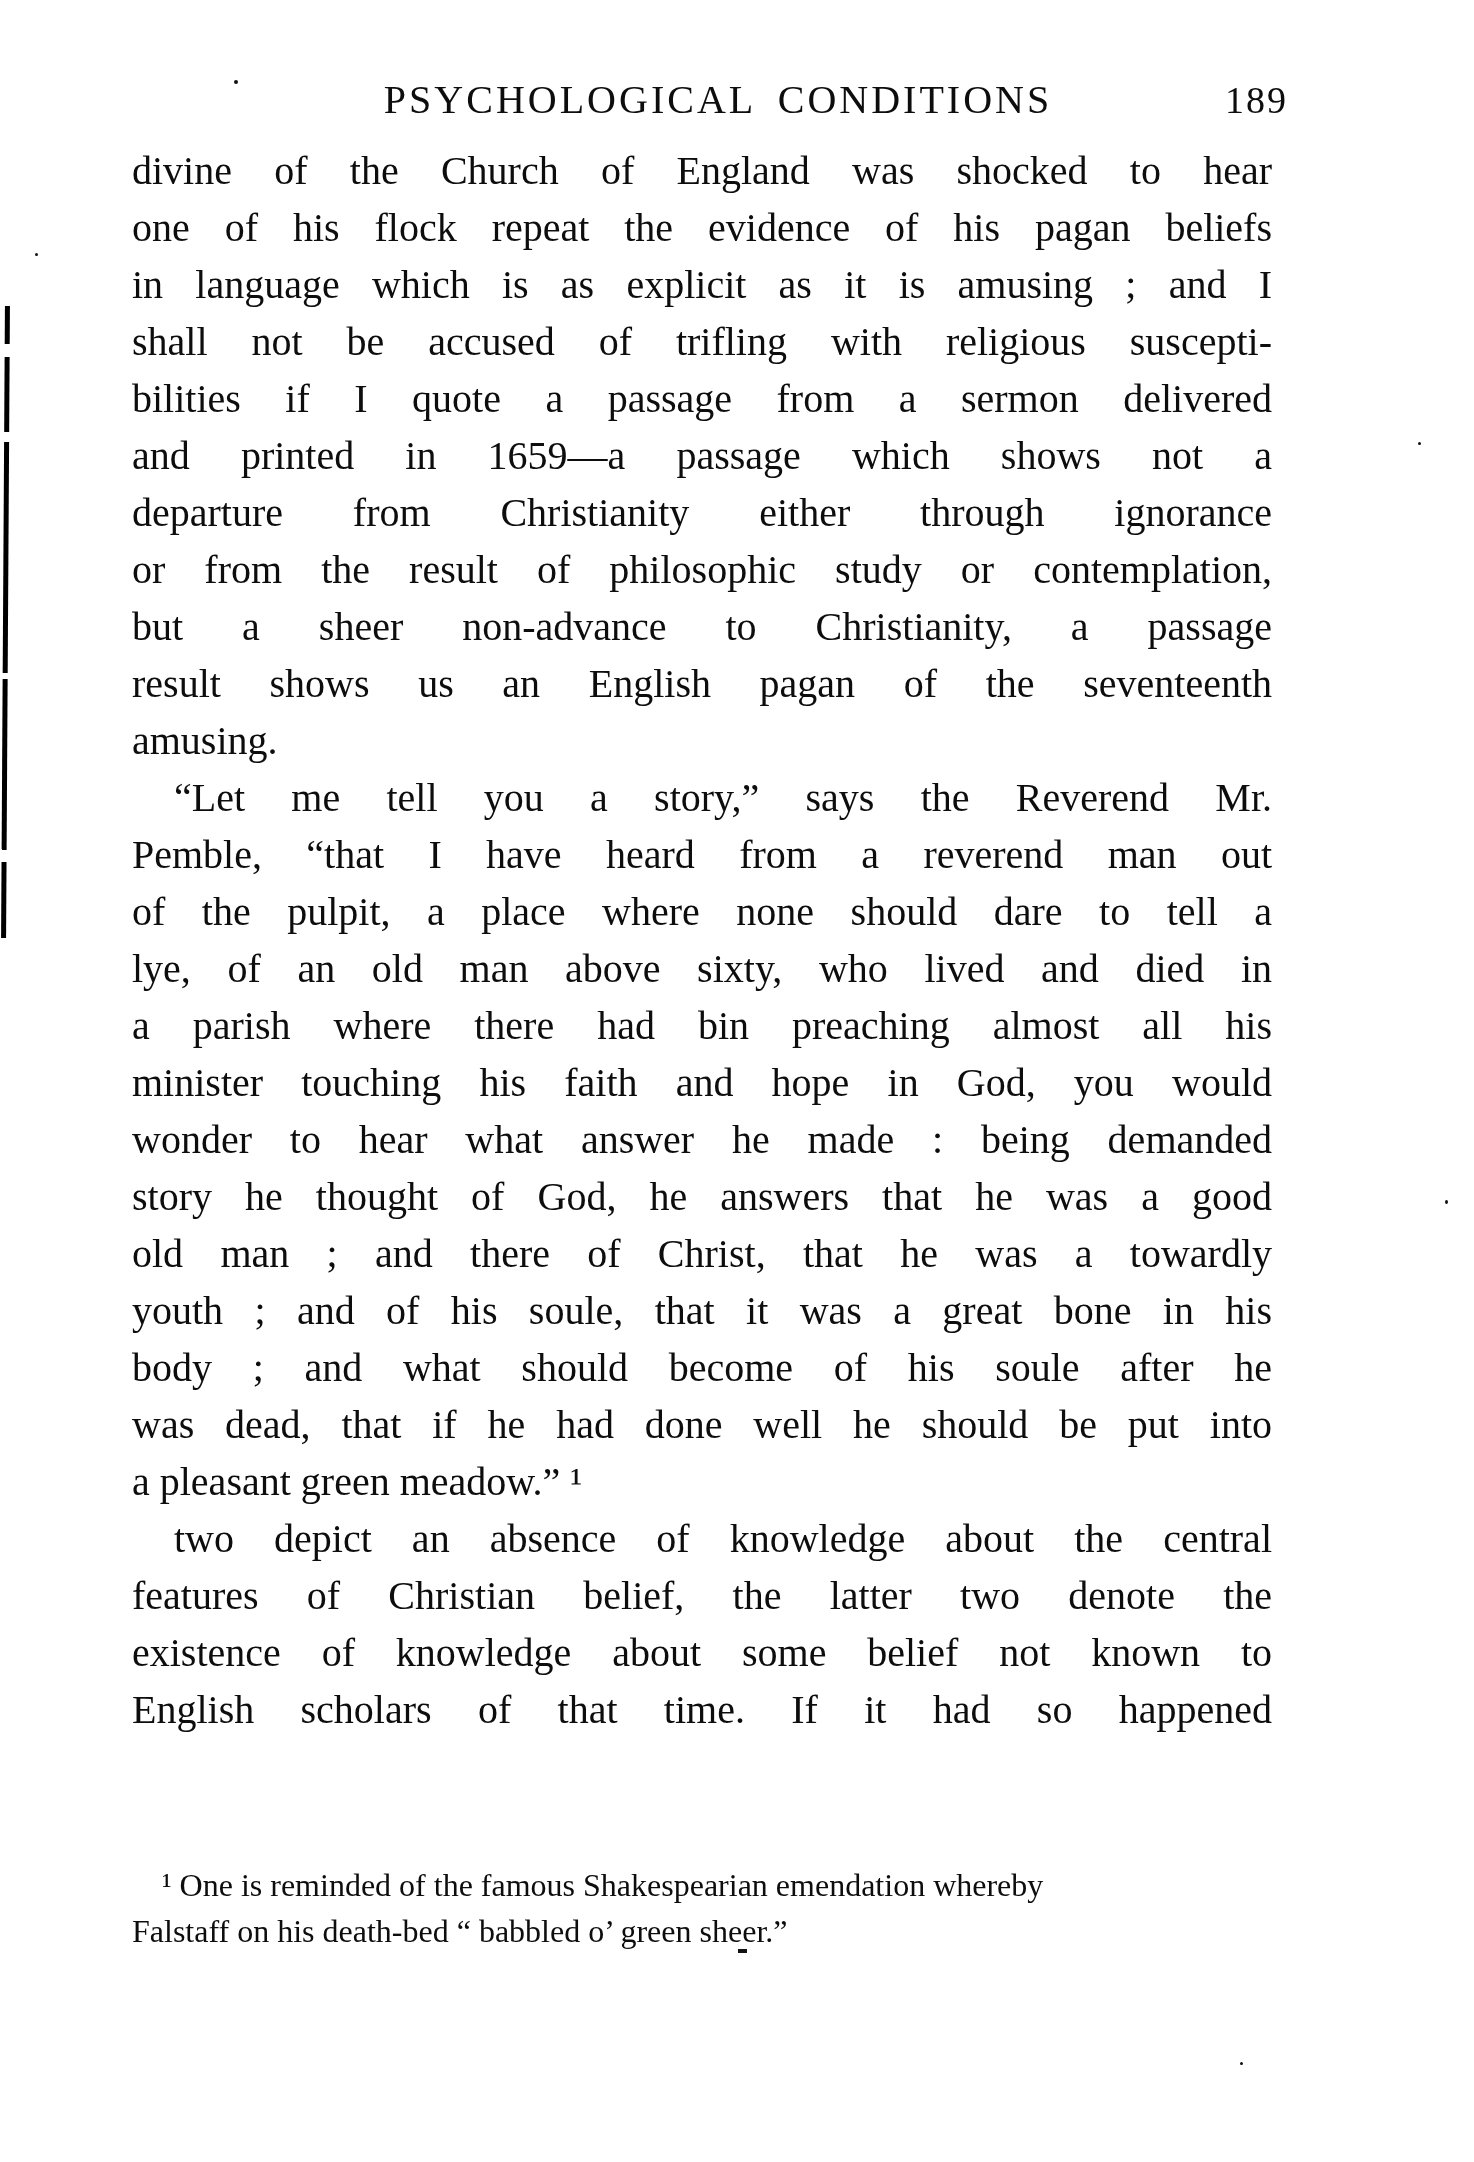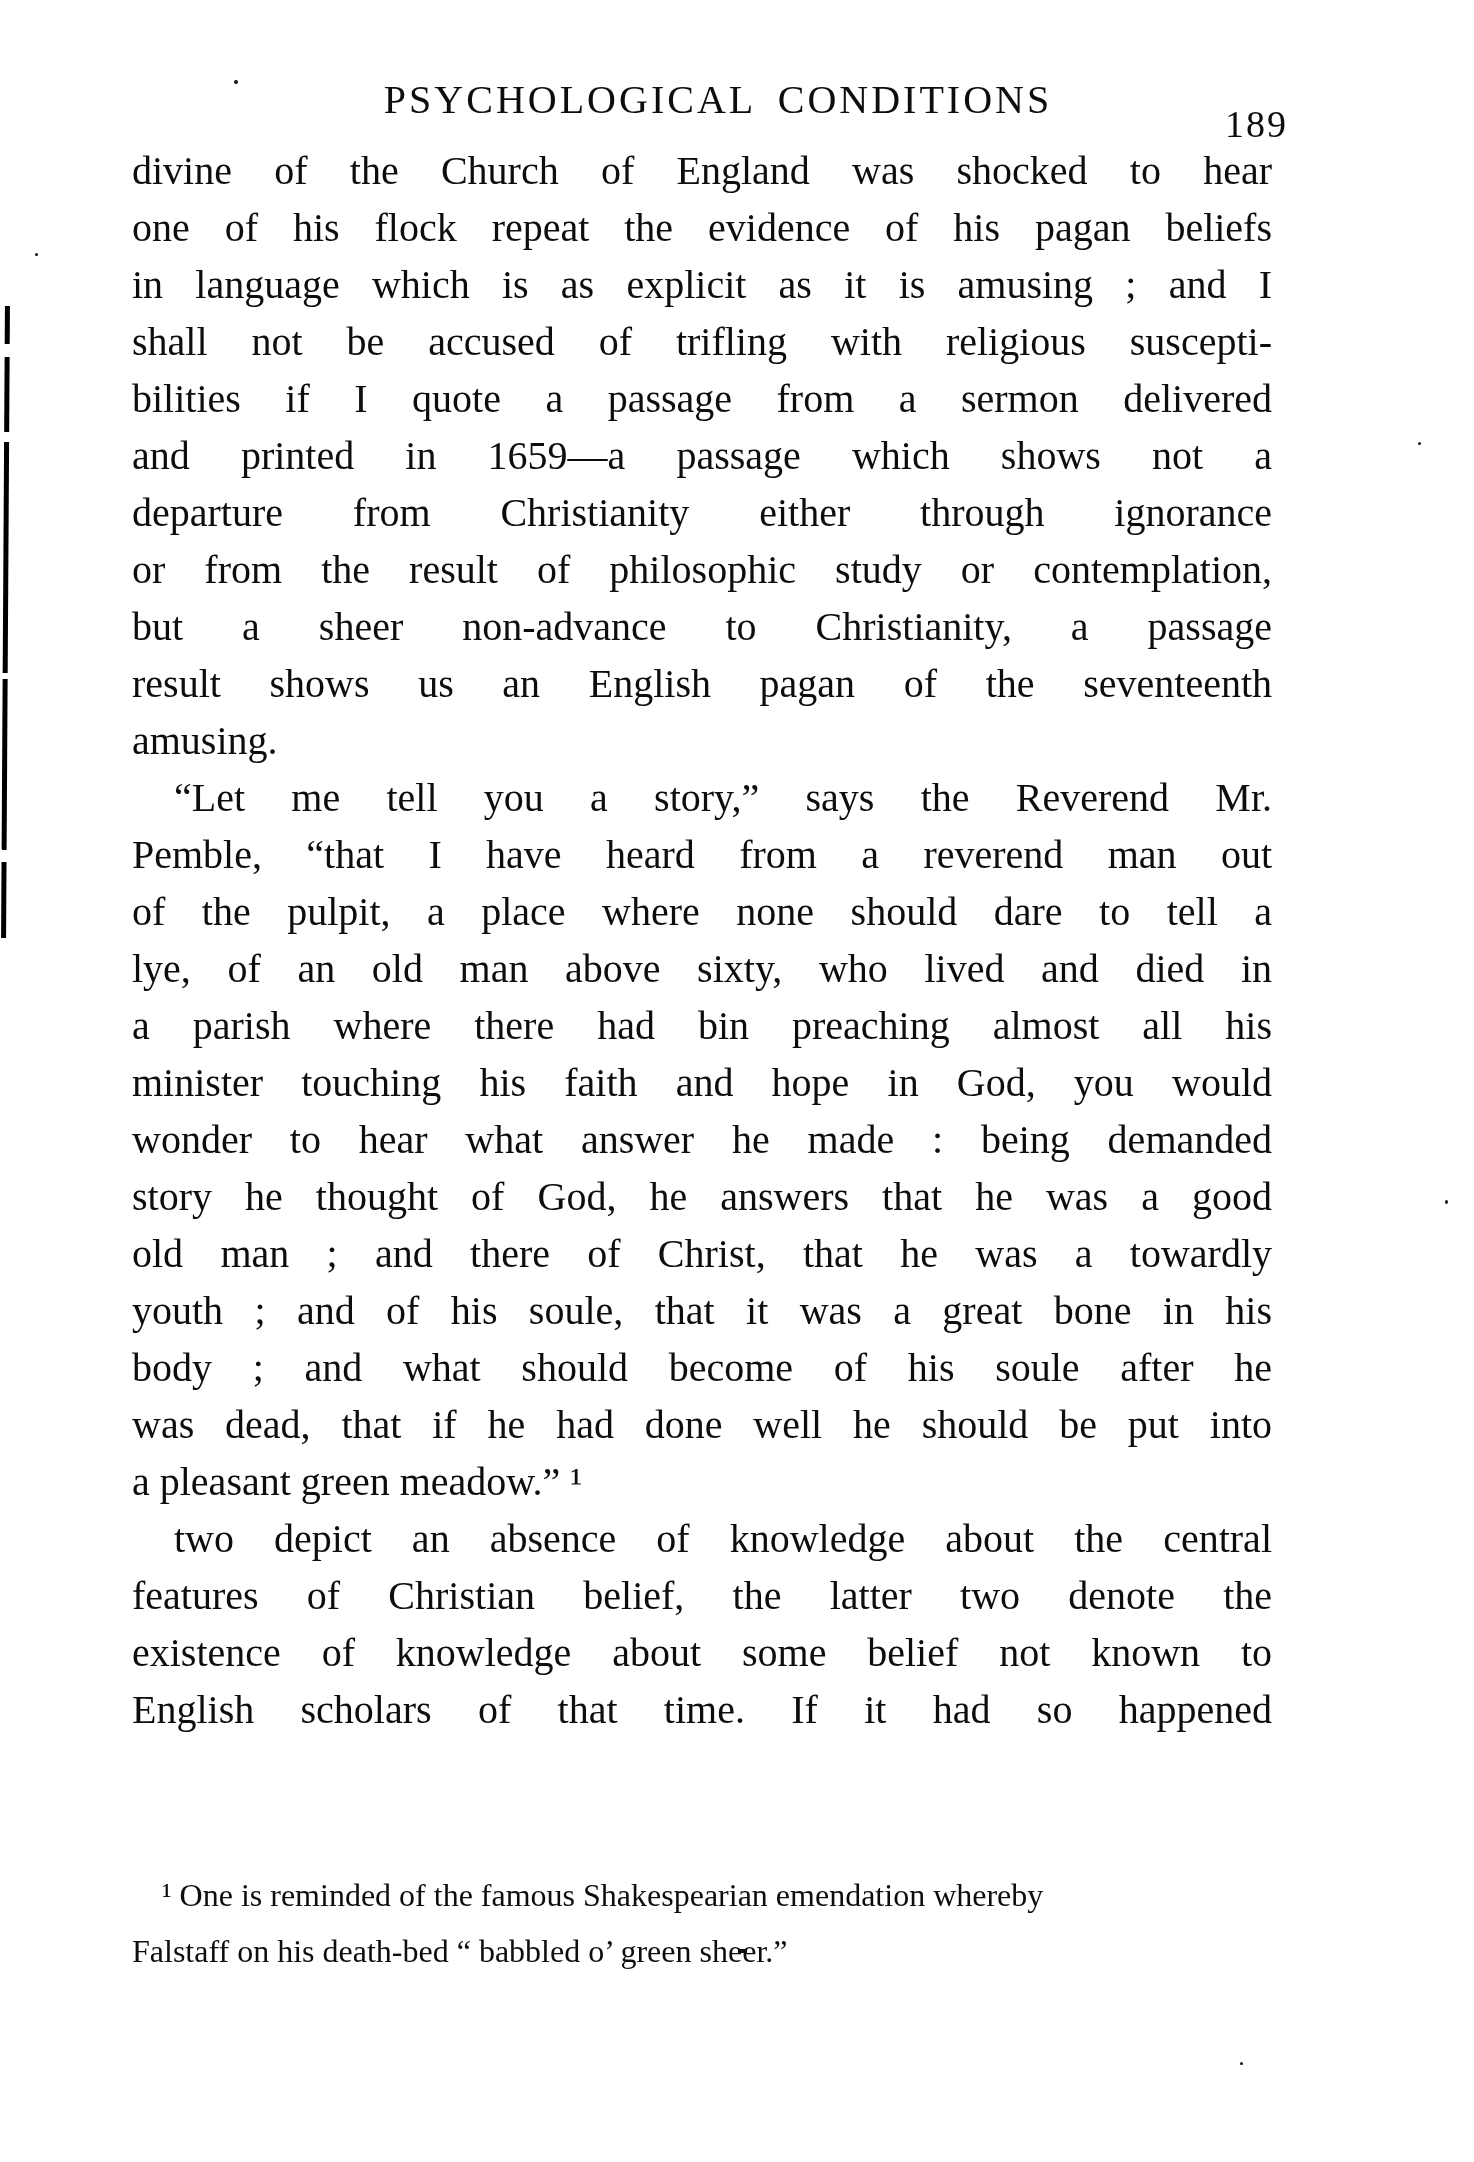--- a/index.html
+++ b/index.html
@@ -38,21 +38,20 @@
     letter-spacing: 3px;
     word-spacing: 10px;
     white-space: nowrap;
   }
   .running-head .pageno {
     position: absolute;
     right: 0;
     top: 2px;
     font-size: 38px;
     letter-spacing: 2px;
-    margin-top: 24px;
   }
   .body-text {
     position: absolute;
     top: 142px;
     left: 0;
     width: 100%;
     font-size: 40px;
   }
   .line {
     line-height: 57px;
@@ -73,21 +72,20 @@
   .footnote {
     position: absolute;
     top: 1862px;
     left: 0;
     width: 100%;
     font-size: 32px;
   }
   .footnote .line {
     line-height: 46px;
     height: 46px;
-    margin-top: 10px;
   }
   .footnote .line:first-child {
     text-indent: 30px;
   }
   
   .edge-line {
     position: absolute;
     left: 3px;
     top: 306px;
     width: 5px;

